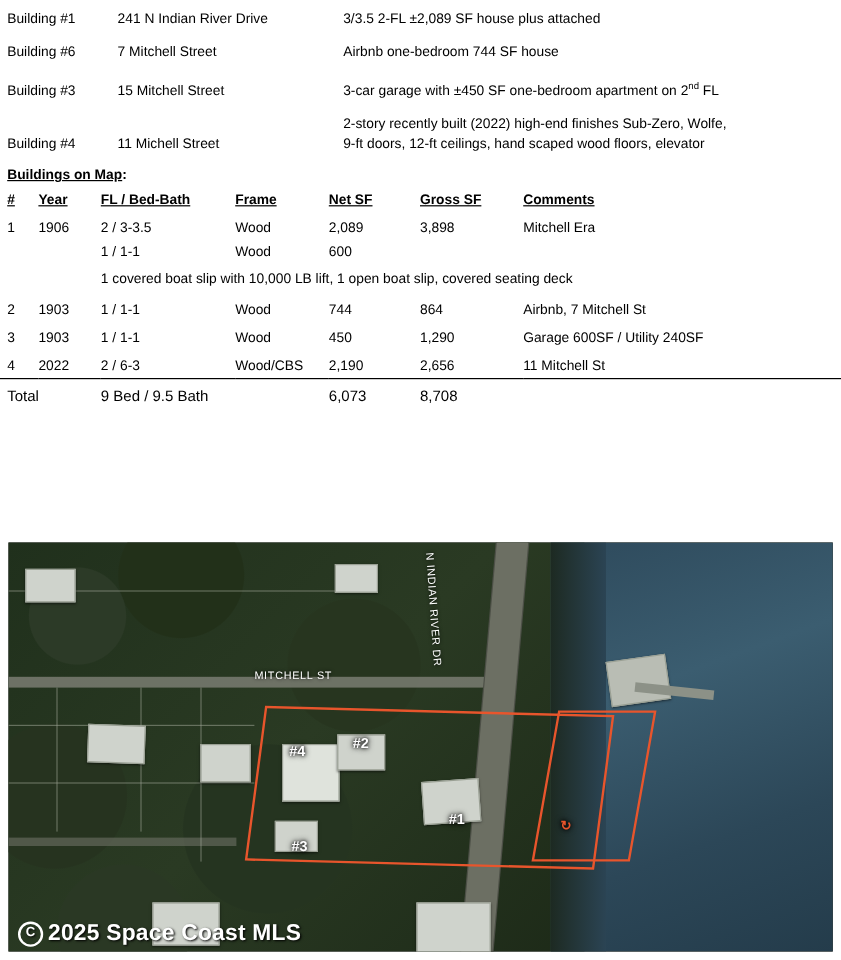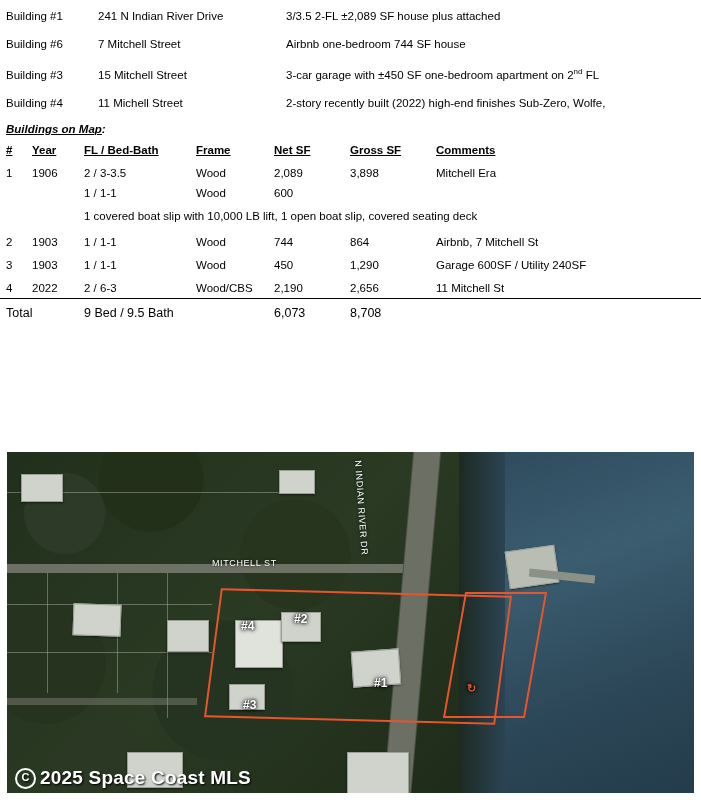--- a/index.html
+++ b/index.html
@@ -53,21 +53,20 @@
   }
   sup {
     font-size: 8px;
     vertical-align: super;
   }
 
   
   .map-heading {
     margin: 6px 0 8px 6px;
     font-size: 11.5px;
-    font-style: italic;
   }
   .map-heading .u {
     text-decoration: underline;
   }
 
   
   .tbl {
     width: 100%;
     border-collapse: collapse;
     font-size: 11.5px;
@@ -318,20 +317,21 @@
       <div class="bldg-desc">
         <span>3-car garage with ±450 SF one-bedroom apartment on 2</span><sup>nd</sup><span> FL</span>
       </div>
     </div>
 
     <div class="bldg-row">
       <div class="bldg-label">Building #4</div>
       <div class="bldg-addr">11 Michell Street</div>
       <div class="bldg-desc">
         <span>2-story recently built (2022) high-end finishes Sub-Zero, Wolfe,</span>
+        <span class="line2">9-ft doors, 12-ft ceilings, hand scaped wood floors, elevator</span>
       </div>
     </div>
 
   </div>
 
   <div class="map-heading">
     <b class="u">Buildings on Map</b><b>:</b>
   </div>
 
   <table class="tbl">

